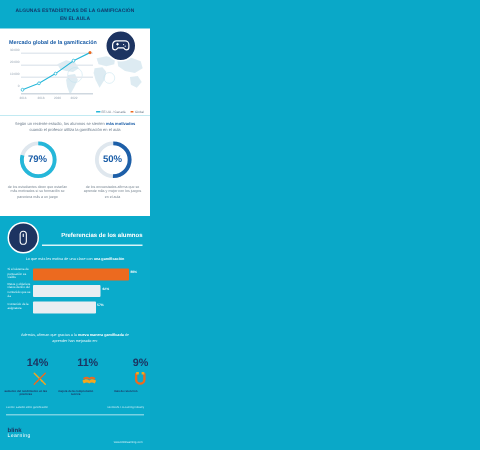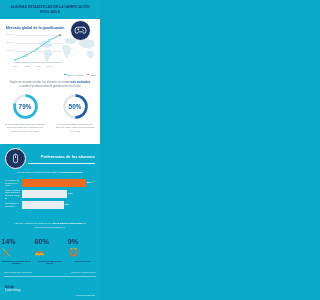--- a/index.html
+++ b/index.html
@@ -266,21 +266,21 @@
     text-align: center;
   }
   .stats-lead b { color: #ffffff; }
   .stats {
     position: absolute;
     left: 0; top: 238px;
     width: 100px;
     display: flex;
     justify-content: space-around;
   }
-  .stat { width: 31px; display: flex; flex-direction: column; align-items: flex-start; }
+  .stat { width: 31px; display: flex; flex-direction: column; align-items: flex-end; }
   .stat-num {
     font-size: 7.2px;
     font-weight: bold;
     color: #1d3461;
     line-height: 1;
   }
   .stat-icon {
     height: 11px;
     margin-top: 2px;
     display: flex;
@@ -482,21 +482,21 @@
           <path d="M4 4l11 11" stroke="#f4a71d"></path>
           <path d="M20 4L9 15" stroke="#ec6a1f"></path>
           <path d="M15 15l5 5" stroke="#f4a71d"></path>
           <path d="M9 15l-5 5" stroke="#ec6a1f"></path>
         </svg>
       </div>
       <div class="stat-cap">aumento del rendimiento en las prácticas</div>
     </div>
 
     <div class="stat">
-      <div class="stat-num">60%</div>
+      <div class="stat-num">11%</div>
       <div class="stat-icon">
         <svg viewBox="0 0 24 24">
           <path d="M2 15c4-3 8-3 10 0 2-3 6-3 10 0l-2 4c-3-2-6-2-8 0-2-2-5-2-8 0Z" fill="#f4a71d"></path>
           <path d="M3 11c4-2.5 7-2.5 9 0 2-2.5 5-2.5 9 0l-1 2.5c-3-2-5.5-2-8 0-2.5-2-5-2-8 0Z" fill="#ec6a1f"></path>
         </svg>
       </div>
       <div class="stat-cap">mejora de la comprensión teórica</div>
     </div>
 
     <div class="stat">

